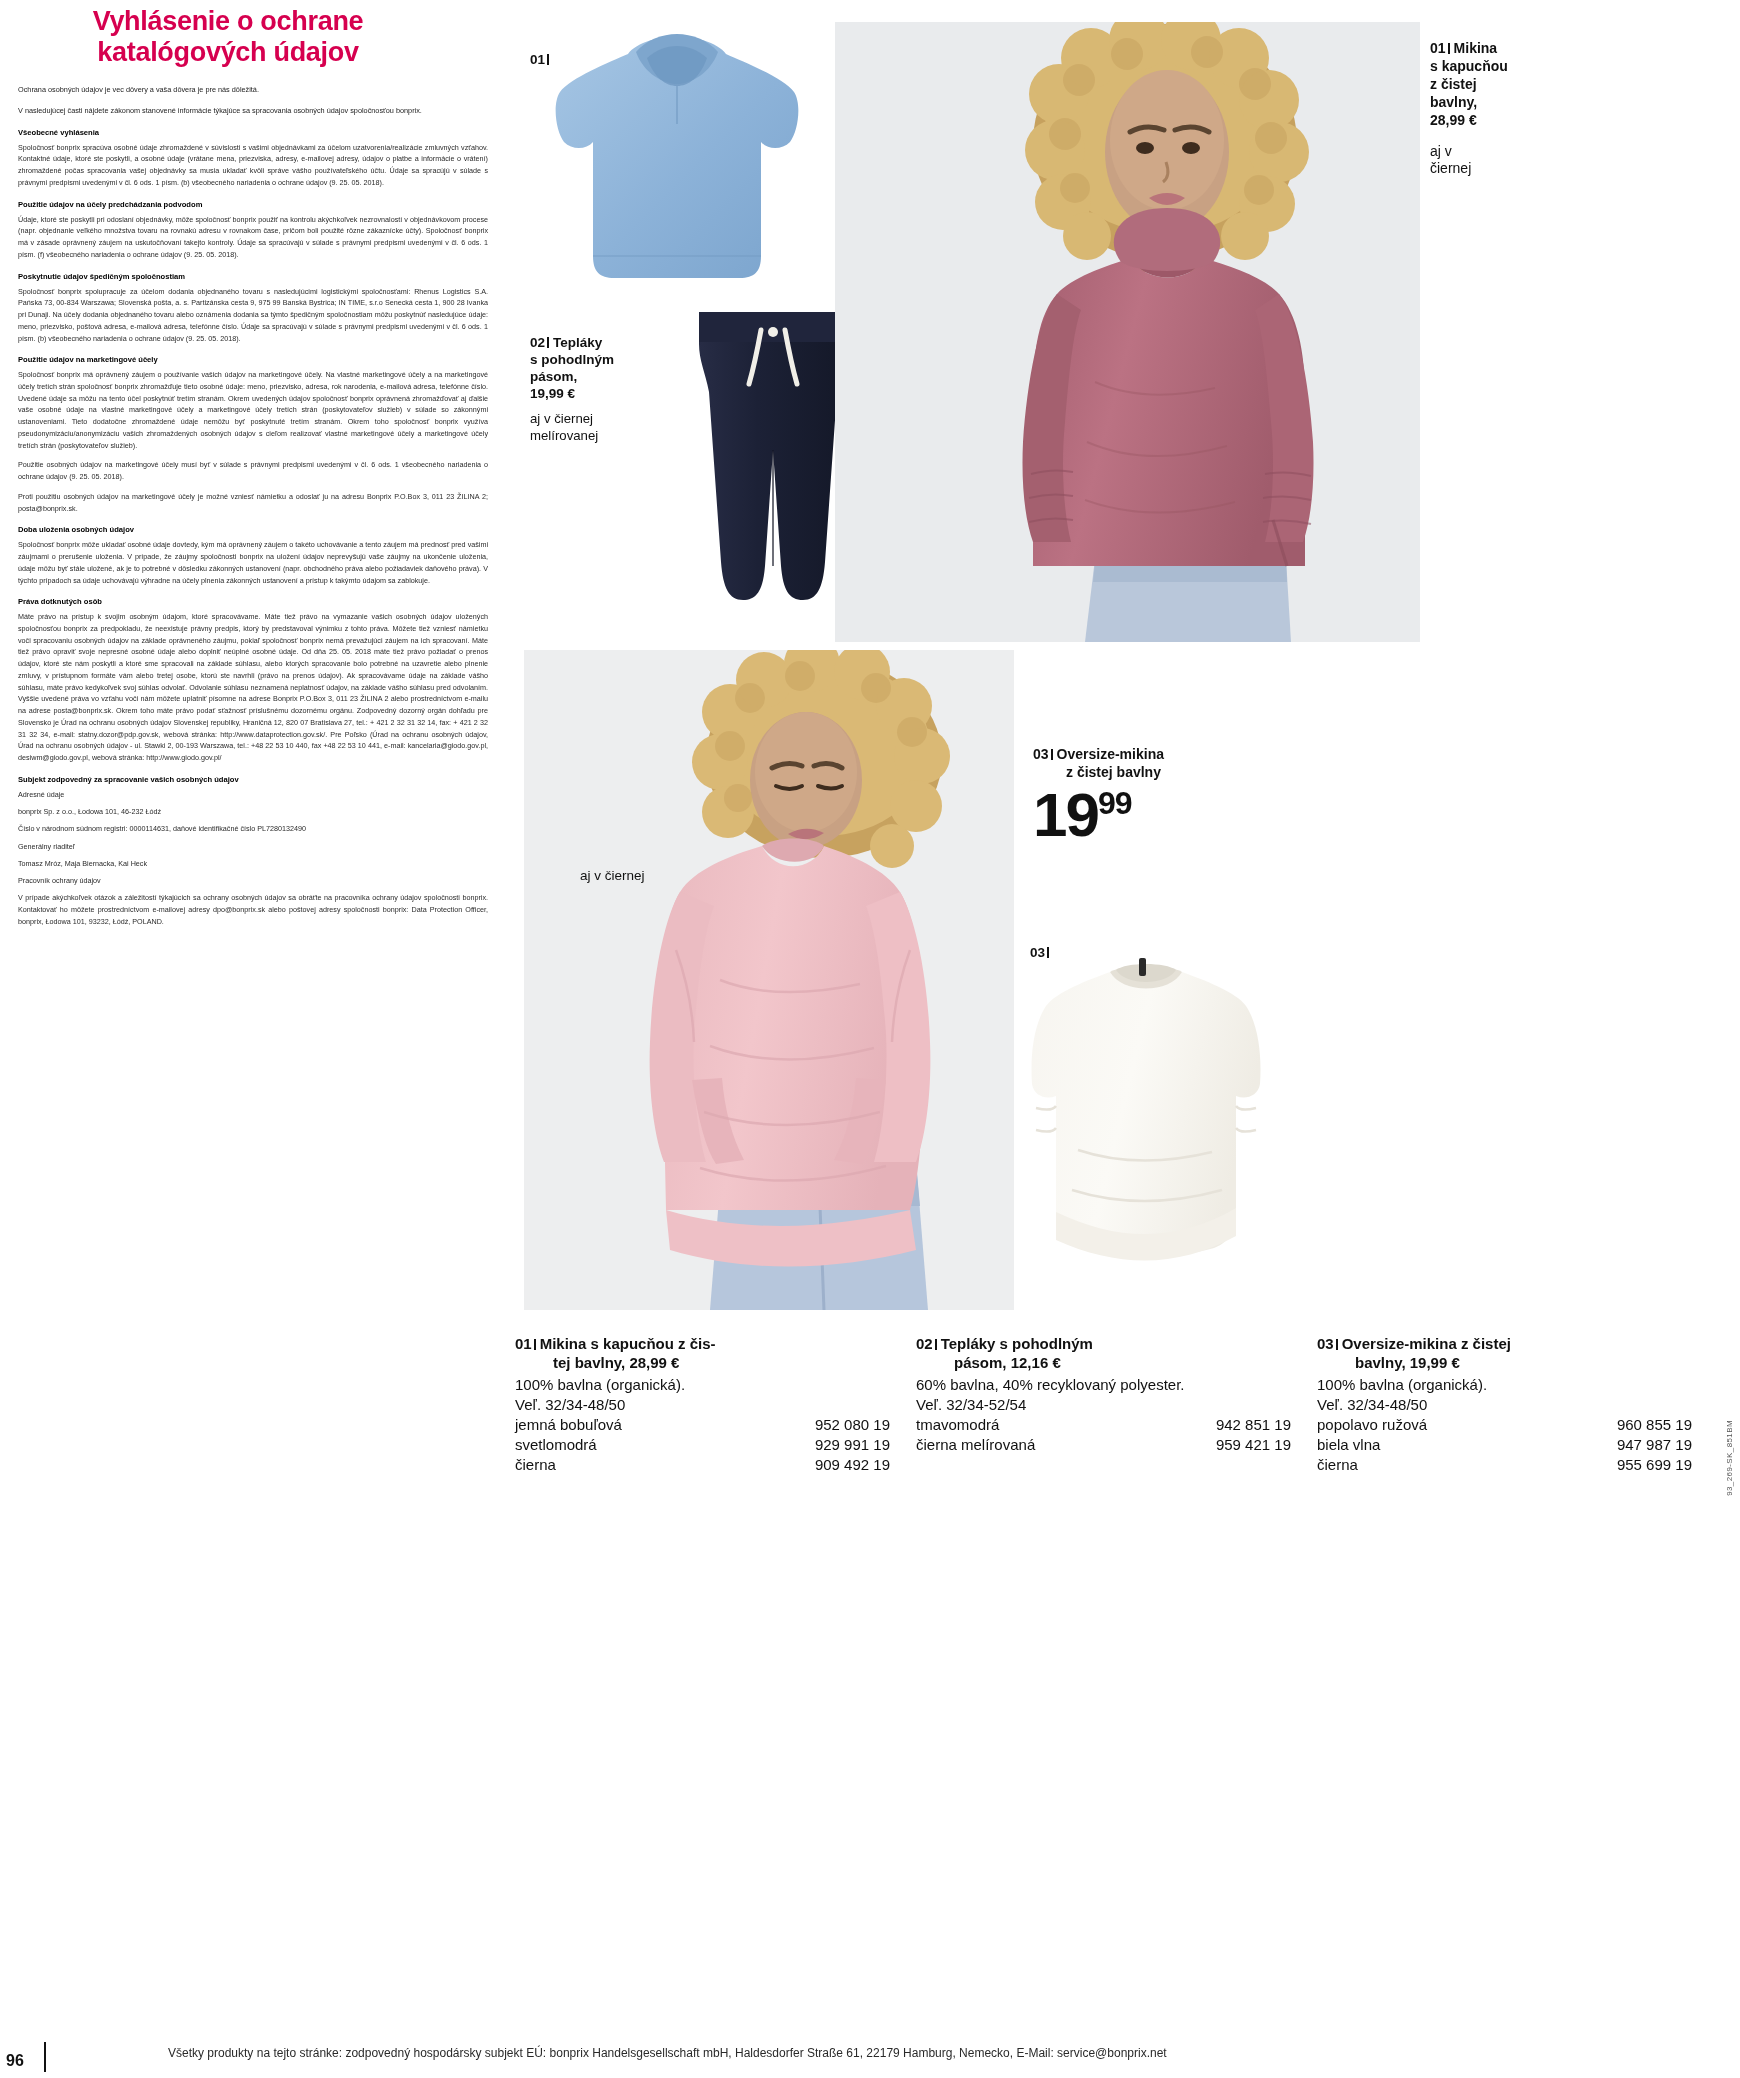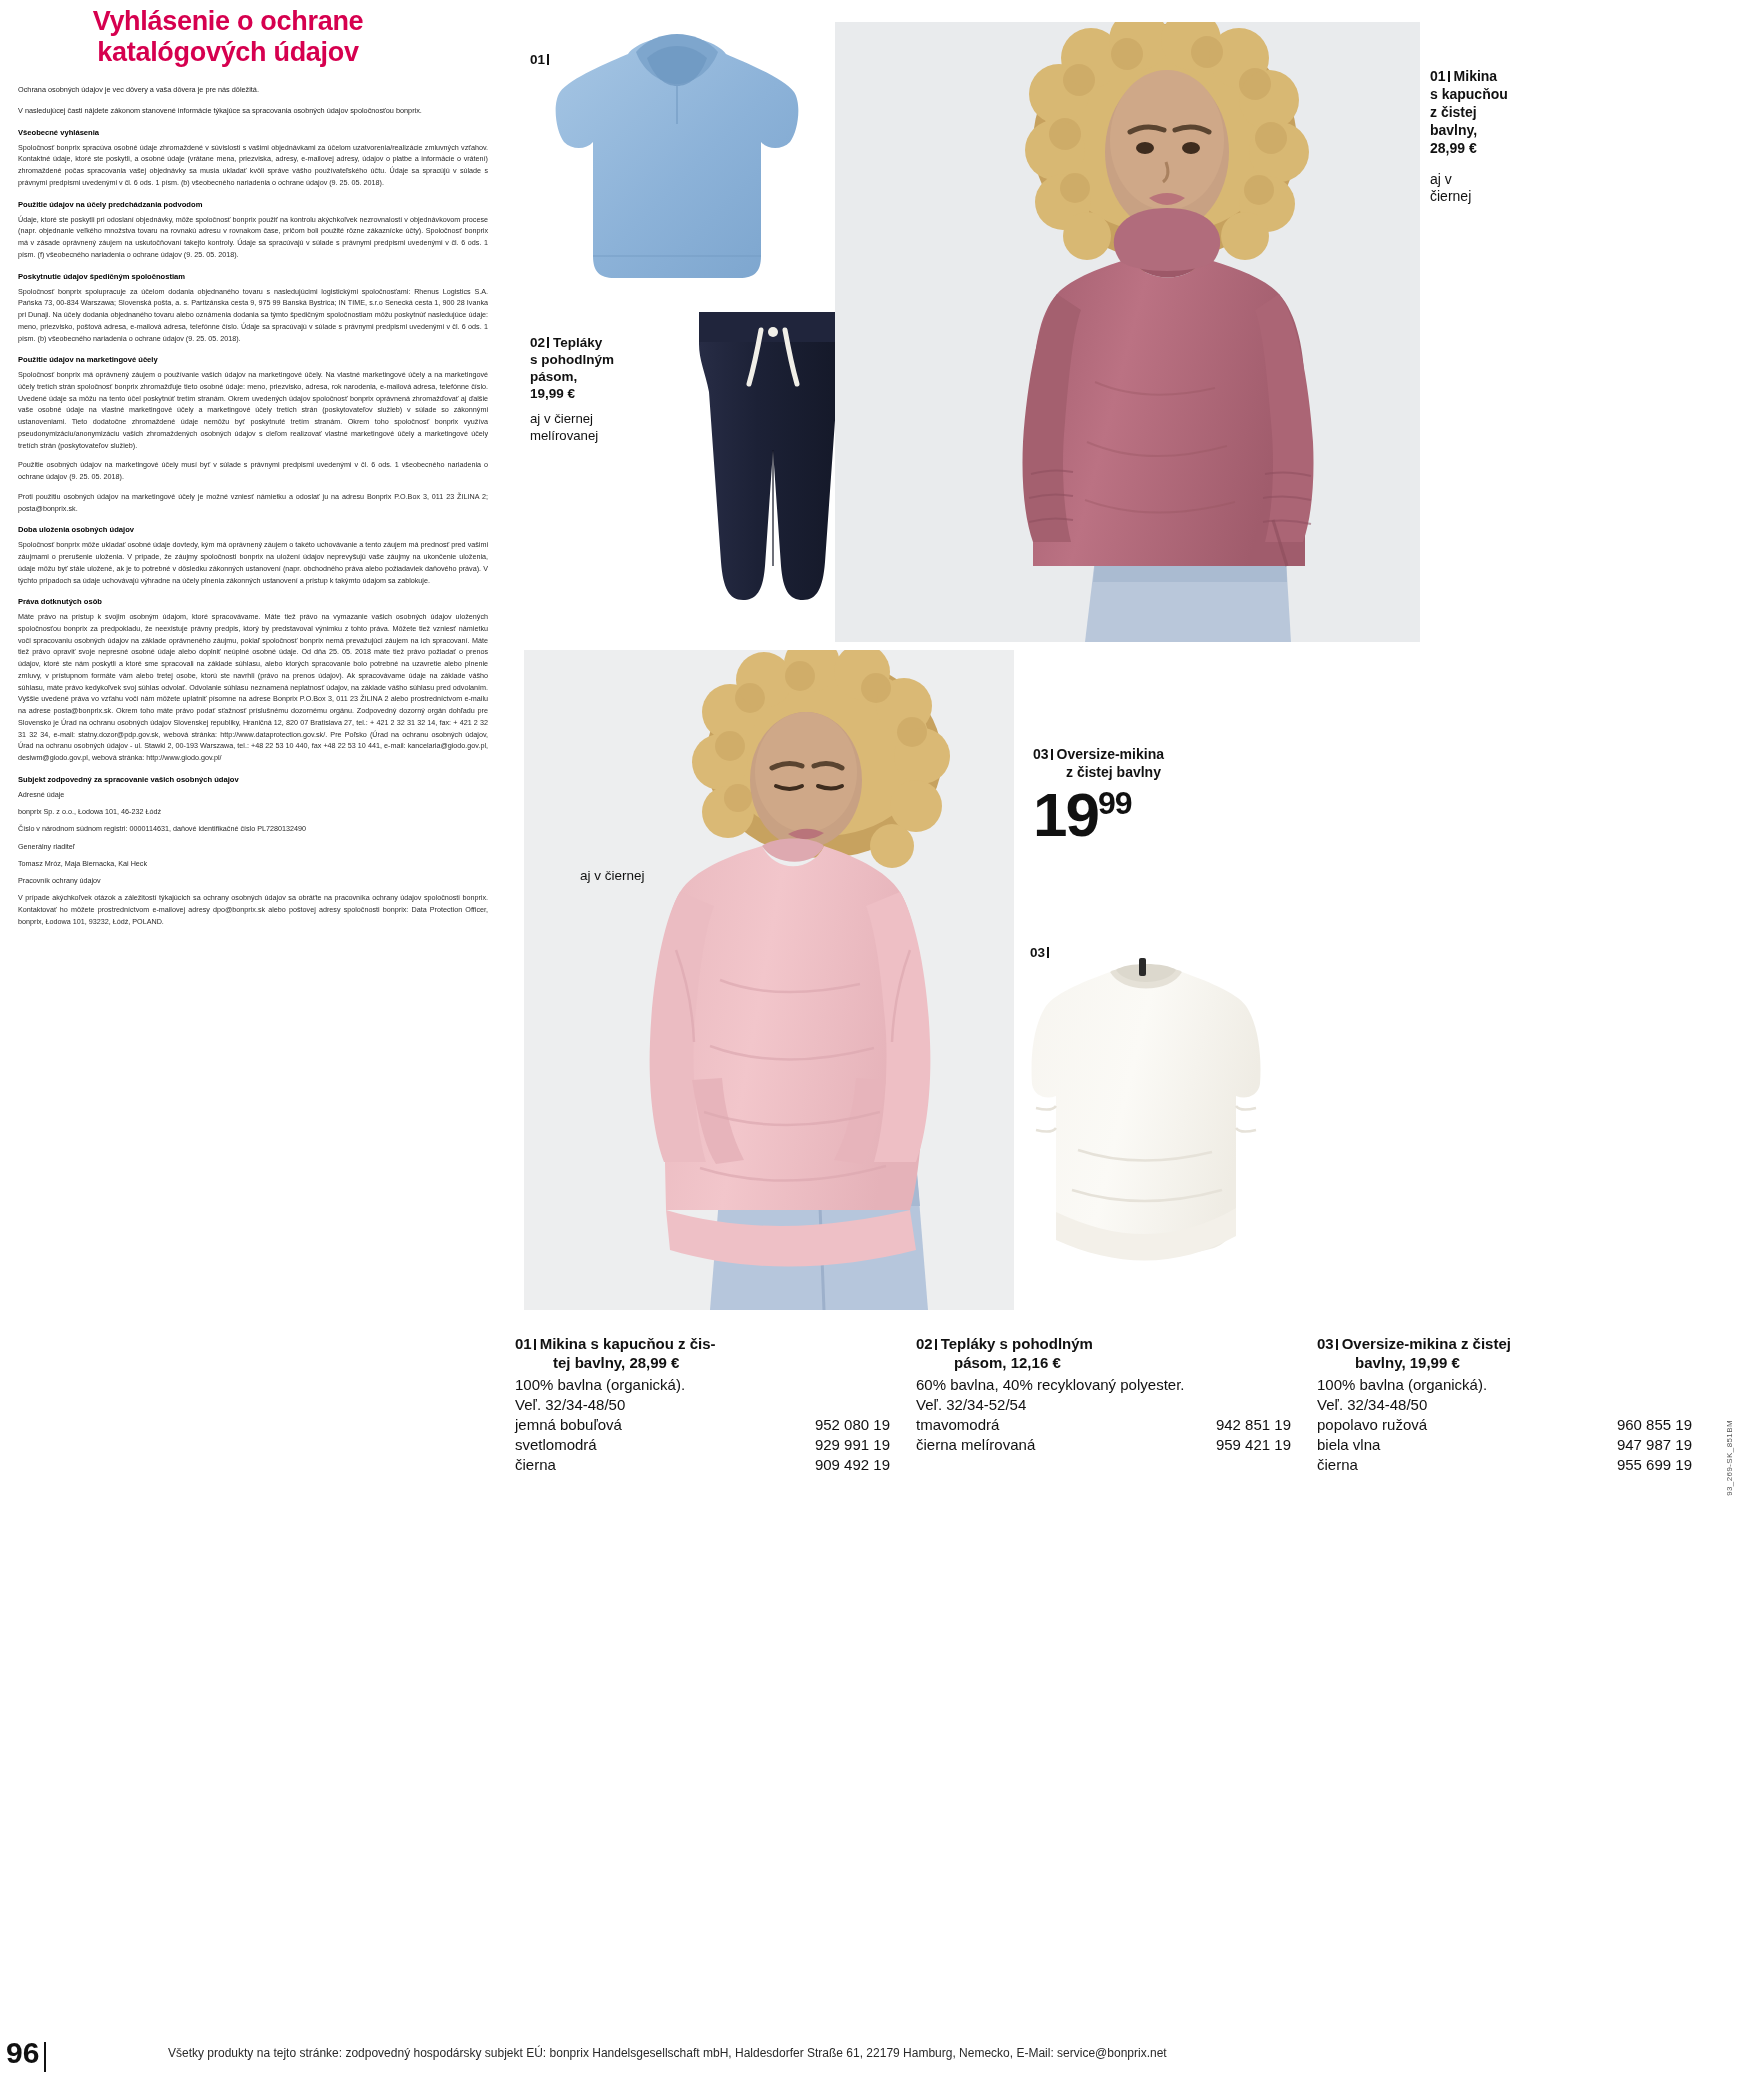--- a/index.html
+++ b/index.html
@@ -22,21 +22,21 @@
   }
   .legal-intro { font-size: 7.3px; line-height: 1.62; color: #1c1c1c; margin-bottom: 9px; text-align: justify; }
   .legal-h { font-size: 7.6px; font-weight: bold; color: #000; margin: 11px 0 5px 0; }
   .legal-p { font-size: 7.2px; line-height: 1.63; color: #2a2a2a; margin-bottom: 8px; text-align: justify;
              hyphens: auto; }
   .legal-small { font-size: 7.2px; line-height: 1.7; color: #2a2a2a; margin-bottom: 5px; }
 
   
   .footer-bar { position: absolute; left: 0; bottom: 0; width: 1740px; height: 62px; }
   .page-num {
-    position: absolute; left: 6px; bottom: 8px; font-size: 30px; font-weight: bold; color: #111;
+    position: absolute; left: 6px; bottom: 8px; font-size: 16px; font-weight: bold; color: #111;
   }
   .page-num-rule {
     position: absolute; left: 44px; bottom: 6px; width: 2px; height: 30px; background: #111;
   }
   .footer-text {
     position: absolute; left: 168px; bottom: 16px; width: 1530px;
     font-size: 12px; color: #2a2a2a; line-height: 1.3;
   }
 
   
@@ -55,21 +55,21 @@
 
   .num-sep { display: inline-block; width: 2px; height: 11px; background: #111;
              vertical-align: -1px; margin: 0 4px 0 2px; }
 
   
   .hero-1 {
     position: absolute; left: 325px; top: 22px; width: 585px; height: 620px;
     background: #e8eaec; overflow: hidden;
   }
   .hero-1-label {
-    position: absolute; left: 920px; top: 68px; width: 200px;
+    position: absolute; left: 920px; top: 40px; width: 200px;
     font-size: 14px; font-weight: bold; color: #111; line-height: 1.28;
   }
   .hero-1-label .alt { font-weight: normal; margin-top: 13px; line-height: 1.25; }
 
   
   .hero-2 {
     position: absolute; left: 14px; top: 650px; width: 490px; height: 660px;
     background: #eceeef; overflow: hidden;
   }
   .hero-2-alt {

